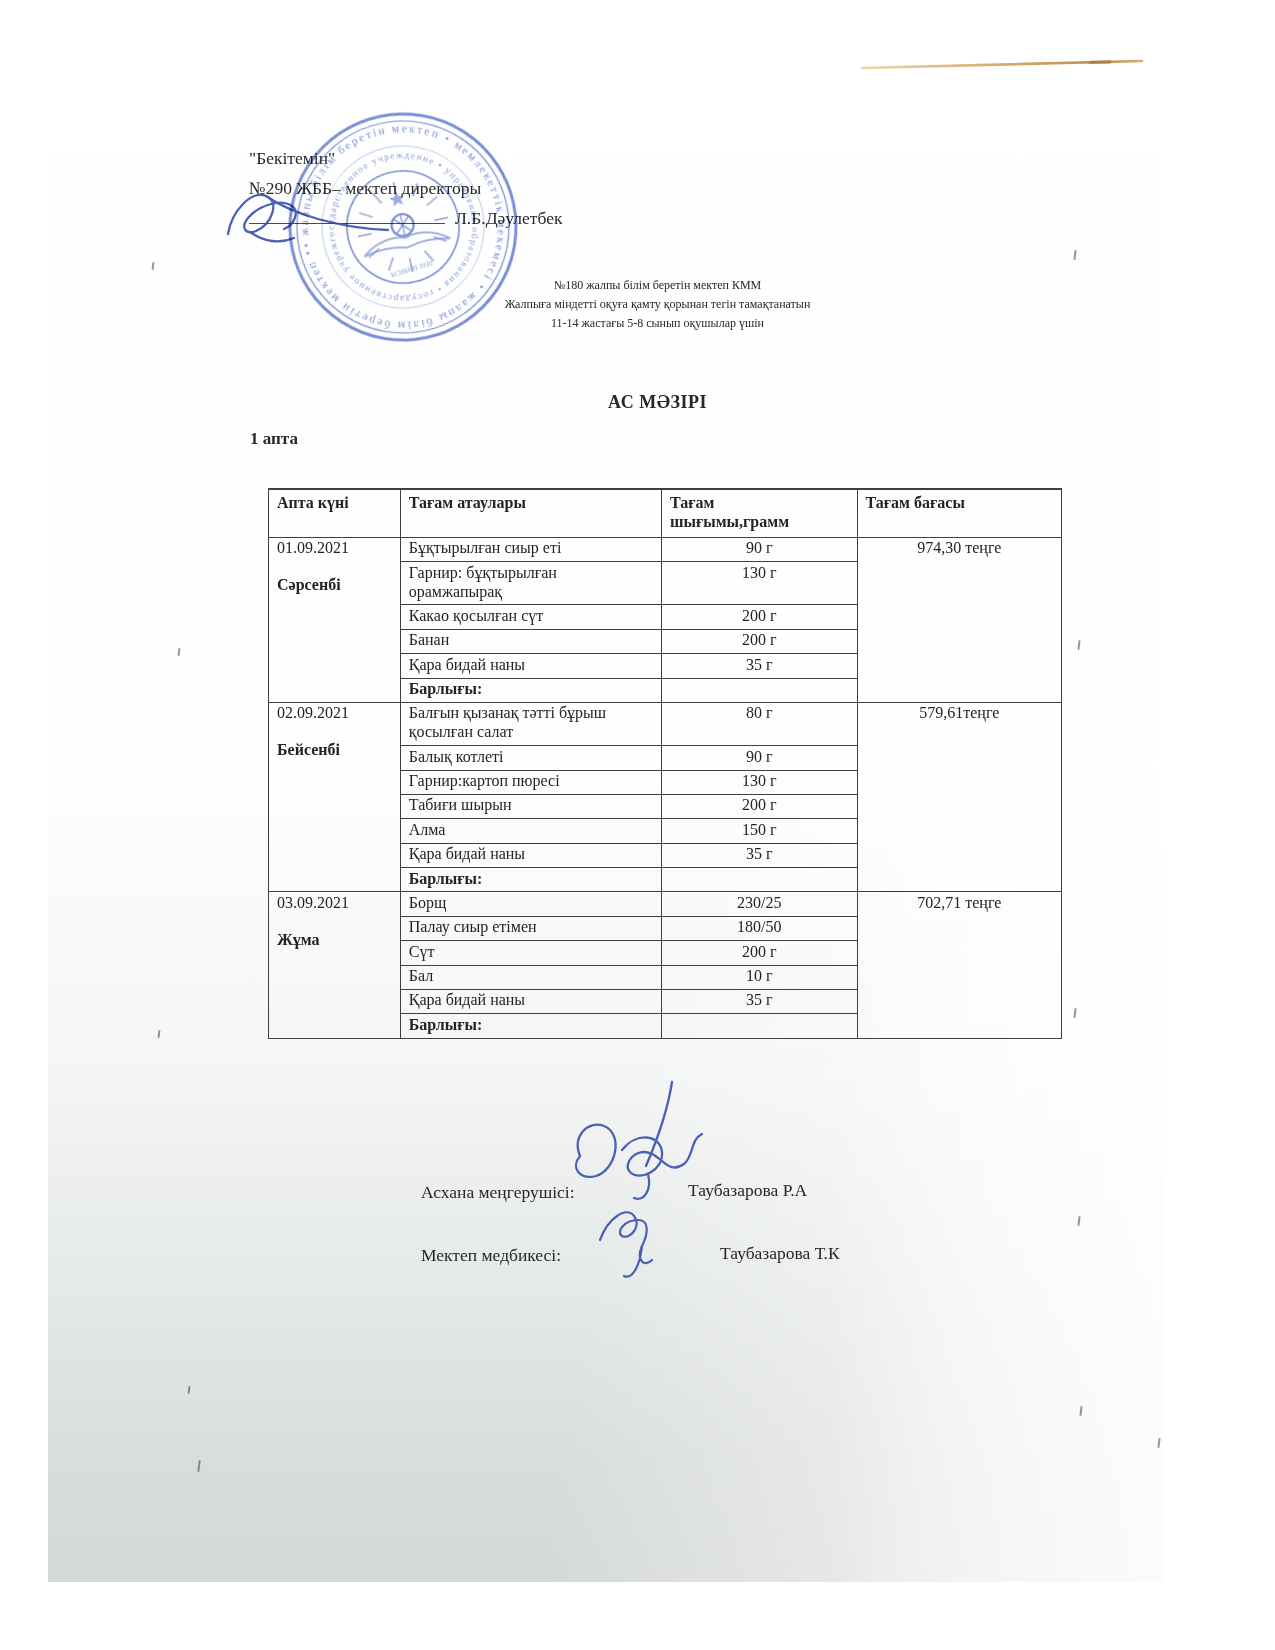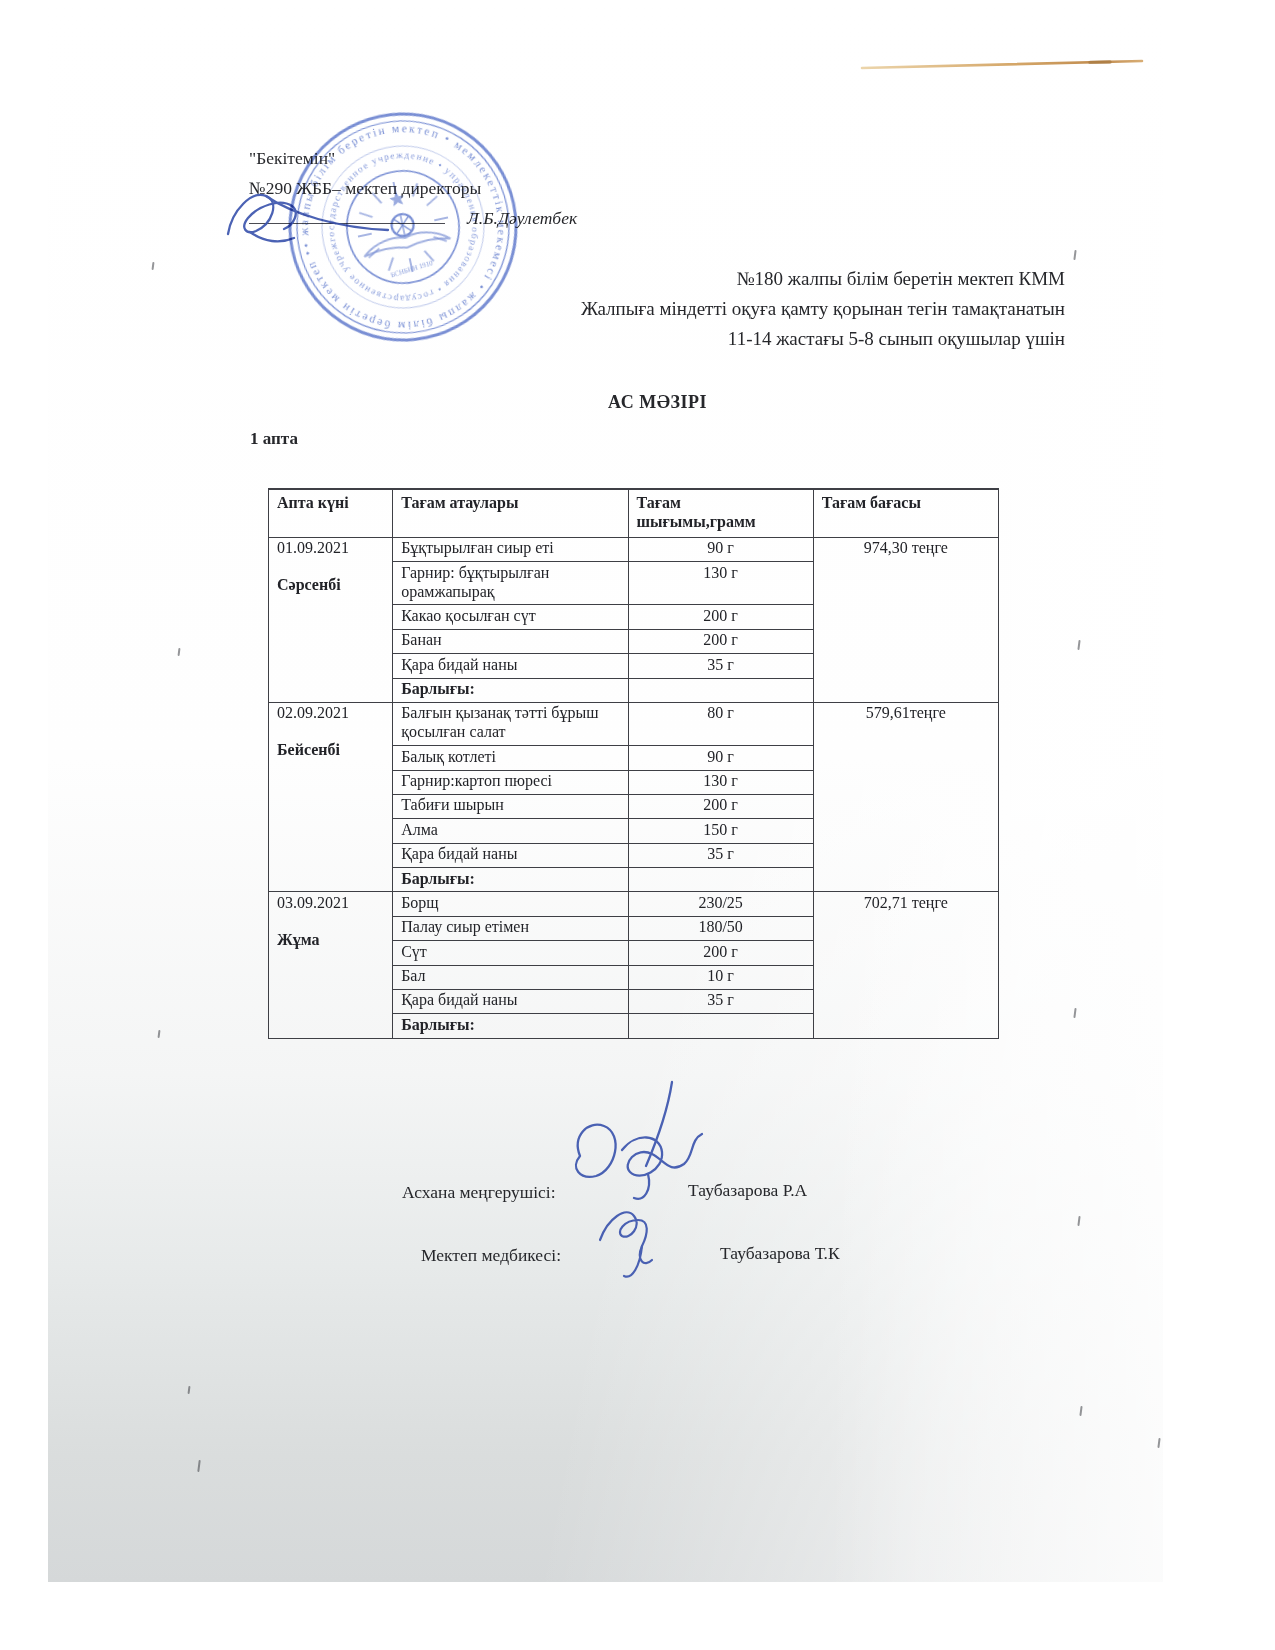--- a/index.html
+++ b/index.html
@@ -7,28 +7,28 @@
           font-family:"Liberation Serif","DejaVu Serif",serif;color:#26272b;}
   
   .photo{position:absolute;left:48px;top:0;width:1115px;height:1582px;
     background:
       linear-gradient(to right, rgba(255,255,255,0) 70%, rgba(255,255,255,.55) 88%, rgba(255,255,255,.8) 100%),
       linear-gradient(100deg, rgba(255,255,255,0) 55%, rgba(255,255,255,.5) 82%, rgba(252,252,252,.6) 100%),
       linear-gradient(to bottom, #ffffff 0%, #fefefe 48%, #f4f5f5 68%, #e7eaea 80%, #dadddd 92%, #d5d8d9 100%);
   }
   .approval{position:absolute;left:249px;top:143px;font-size:17.5px;line-height:1.72;white-space:nowrap;}
   .sig-line{display:inline-block;width:196px;border-bottom:1.6px solid #4a4b52;height:14px;}
-  .sig-name{margin-left:22px;font-style:italic;}
-  .subtitle{position:absolute;left:250px;top:264px;width:815px;text-align:right;
-            font-size:19px;line-height:1.58;}
+  .sig-name{margin-left:10px;}
+  .subtitle{position:absolute;left:250px;top:276px;width:815px;text-align:center;
+            font-size:12px;line-height:1.58;}
   .doc-title{position:absolute;left:250px;top:392px;width:815px;text-align:center;
              font-size:18px;font-weight:bold;letter-spacing:.5px;}
   .week-label{position:absolute;left:250px;top:429px;font-size:17px;font-weight:bold;}
   .menu-wrap{position:absolute;left:268px;top:488px;}
-  table.menu{border-collapse:collapse;width:731px;font-size:16px;color:#222328;}
+  table.menu{border-collapse:collapse;width:794px;font-size:16px;color:#222328;}
   table.menu th, table.menu td{border:1.6px solid #3e3f45;padding:1.5px 8px 3px;vertical-align:top;
     line-height:1.18;}
   table.menu{border-top:2.4px solid #3e3f45;}
   table.menu th{text-align:left;font-weight:bold;padding-top:4px;padding-bottom:5px;}
   .hdr-narrow{max-width:122px;}
   td.amount-cell{text-align:center;}
   td.date-cell .day-name{font-weight:bold;margin-top:18px;}
   td.price-cell{vertical-align:bottom;text-align:center;padding-bottom:9px;}
   td.total-cell{font-weight:bold;}
   .signs{position:absolute;left:0;top:0;}
@@ -243,21 +243,21 @@
           </tr>
           <tr>
             <td class="total-cell">Барлығы:</td>
             <td class="amount-cell"></td>
           </tr>
         </tbody>
     </table>
   </div>
 
   <div class="signs">
-    <div class="sig-role scan-text" style="left:402px;top:1182px">Асхана меңгерушісі:</div>
+    <div class="sig-role scan-text" style="left:421px;top:1182px">Асхана меңгерушісі:</div>
     <svg class="pen" style="left:550px;top:1076px" width="175" height="132" viewBox="0 0 175 132">
       <g fill="none" stroke="#3c55ae" stroke-width="2.3" stroke-linecap="round" opacity=".92">
         <path d="M122,6 C118,32 108,62 96,90"></path>
         <path d="M30,80 C22,60 38,44 54,50 C74,58 66,94 46,100 C30,104 20,92 30,80"></path>
         <path d="M72,74 C86,56 110,58 112,76 C114,94 90,106 80,96 C72,88 86,70 102,78 C114,84 120,98 134,88 C144,80 140,64 152,58"></path>
         <path d="M98,98 C102,114 94,126 84,122"></path>
       </g>
     </svg>
     <div class="sig-person scan-text" style="left:688px;top:1180px">Таубазарова  Р.А</div>
 

